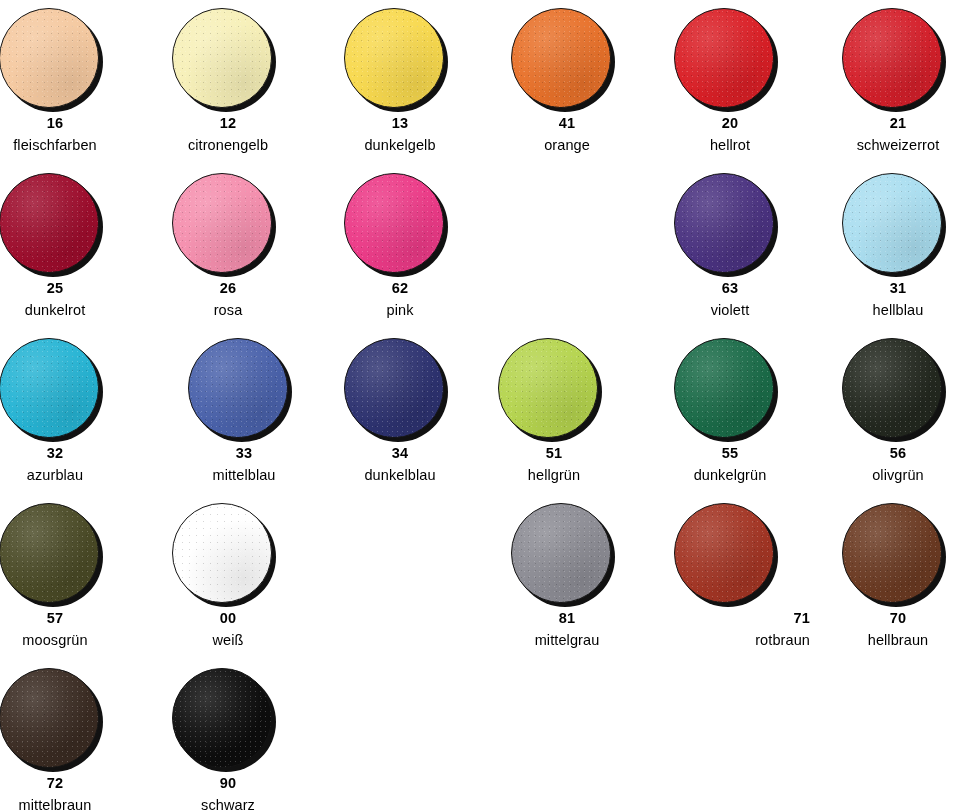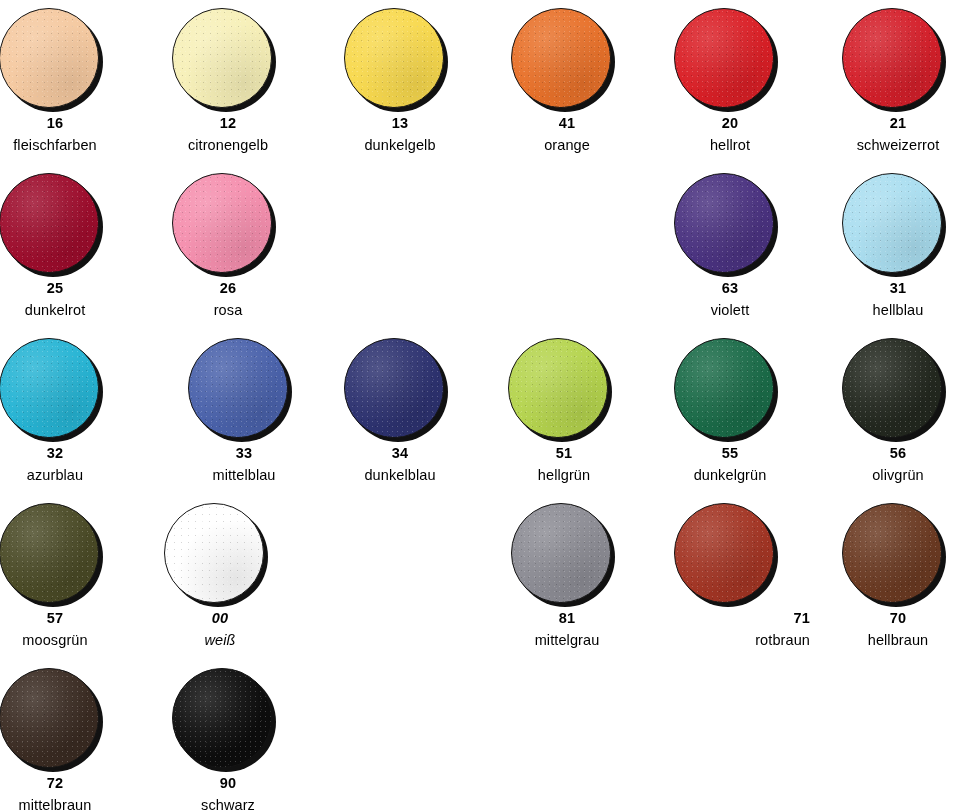--- a/index.html
+++ b/index.html
@@ -162,20 +162,28 @@
       <div class="swatch-name">dunkelrot</div>
     </div>
     <div class="swatch-cell" style="left: 148px; top: 173px;">
       <div class="swatch-disc-wrap">
         <div class="swatch-disc-shadow"></div>
         <div class="swatch-disc" title="rosa" style="background-color: rgb(245, 143, 174);"></div>
       </div>
       <div class="swatch-number">26</div>
       <div class="swatch-name">rosa</div>
     </div>
+    <div class="swatch-cell" style="left: 320px; top: 173px;">
+      <div class="swatch-disc-wrap">
+        <div class="swatch-disc-shadow"></div>
+        <div class="swatch-disc" title="pink" style="background-color: rgb(236, 58, 135);"></div>
+      </div>
+      <div class="swatch-number">62</div>
+      <div class="swatch-name">pink</div>
+    </div>
     <div class="swatch-cell" style="left: 650px; top: 173px;">
       <div class="swatch-disc-wrap">
         <div class="swatch-disc-shadow"></div>
         <div class="swatch-disc" title="violett" style="background-color: rgb(74, 50, 128);"></div>
       </div>
       <div class="swatch-number">63</div>
       <div class="swatch-name">violett</div>
     </div>
     <div class="swatch-cell" style="left: 818px; top: 173px;">
       <div class="swatch-disc-wrap">
@@ -202,21 +210,21 @@
       <div class="swatch-name">mittelblau</div>
     </div>
     <div class="swatch-cell" style="left: 320px; top: 338px;">
       <div class="swatch-disc-wrap">
         <div class="swatch-disc-shadow"></div>
         <div class="swatch-disc" title="dunkelblau" style="background-color: rgb(45, 50, 112);"></div>
       </div>
       <div class="swatch-number">34</div>
       <div class="swatch-name">dunkelblau</div>
     </div>
-    <div class="swatch-cell" style="left: 484px; top: 338px;">
+    <div class="swatch-cell" style="left: 474px; top: 338px;">
       <div class="swatch-disc-wrap">
         <div class="swatch-disc-shadow"></div>
         <div class="swatch-disc" title="hellgrün" style="background-color: rgb(181, 212, 78);"></div>
       </div>
       <div class="swatch-number">51</div>
       <div class="swatch-name">hellgrün</div>
     </div>
     <div class="swatch-cell" style="left: 650px; top: 338px;">
       <div class="swatch-disc-wrap">
         <div class="swatch-disc-shadow"></div>
@@ -234,21 +242,21 @@
       <div class="swatch-name">olivgrün</div>
     </div>
     <div class="swatch-cell" style="left: -25px; top: 503px;">
       <div class="swatch-disc-wrap">
         <div class="swatch-disc-shadow"></div>
         <div class="swatch-disc" title="moosgrün" style="background-color: rgb(74, 74, 38);"></div>
       </div>
       <div class="swatch-number">57</div>
       <div class="swatch-name">moosgrün</div>
     </div>
-    <div class="swatch-cell" style="left: 140px; top: 503px; font-style: italic;">
+    <div class="swatch-cell" style="left: 148px; top: 503px;">
       <div class="swatch-disc-wrap">
         <div class="swatch-disc-shadow"></div>
         <div class="swatch-disc" title="weiß" style="background-color: rgb(255, 255, 255);"></div>
       </div>
       <div class="swatch-number">00</div>
       <div class="swatch-name">weiß</div>
     </div>
     <div class="swatch-cell" style="left: 487px; top: 503px;">
       <div class="swatch-disc-wrap">
         <div class="swatch-disc-shadow"></div>

